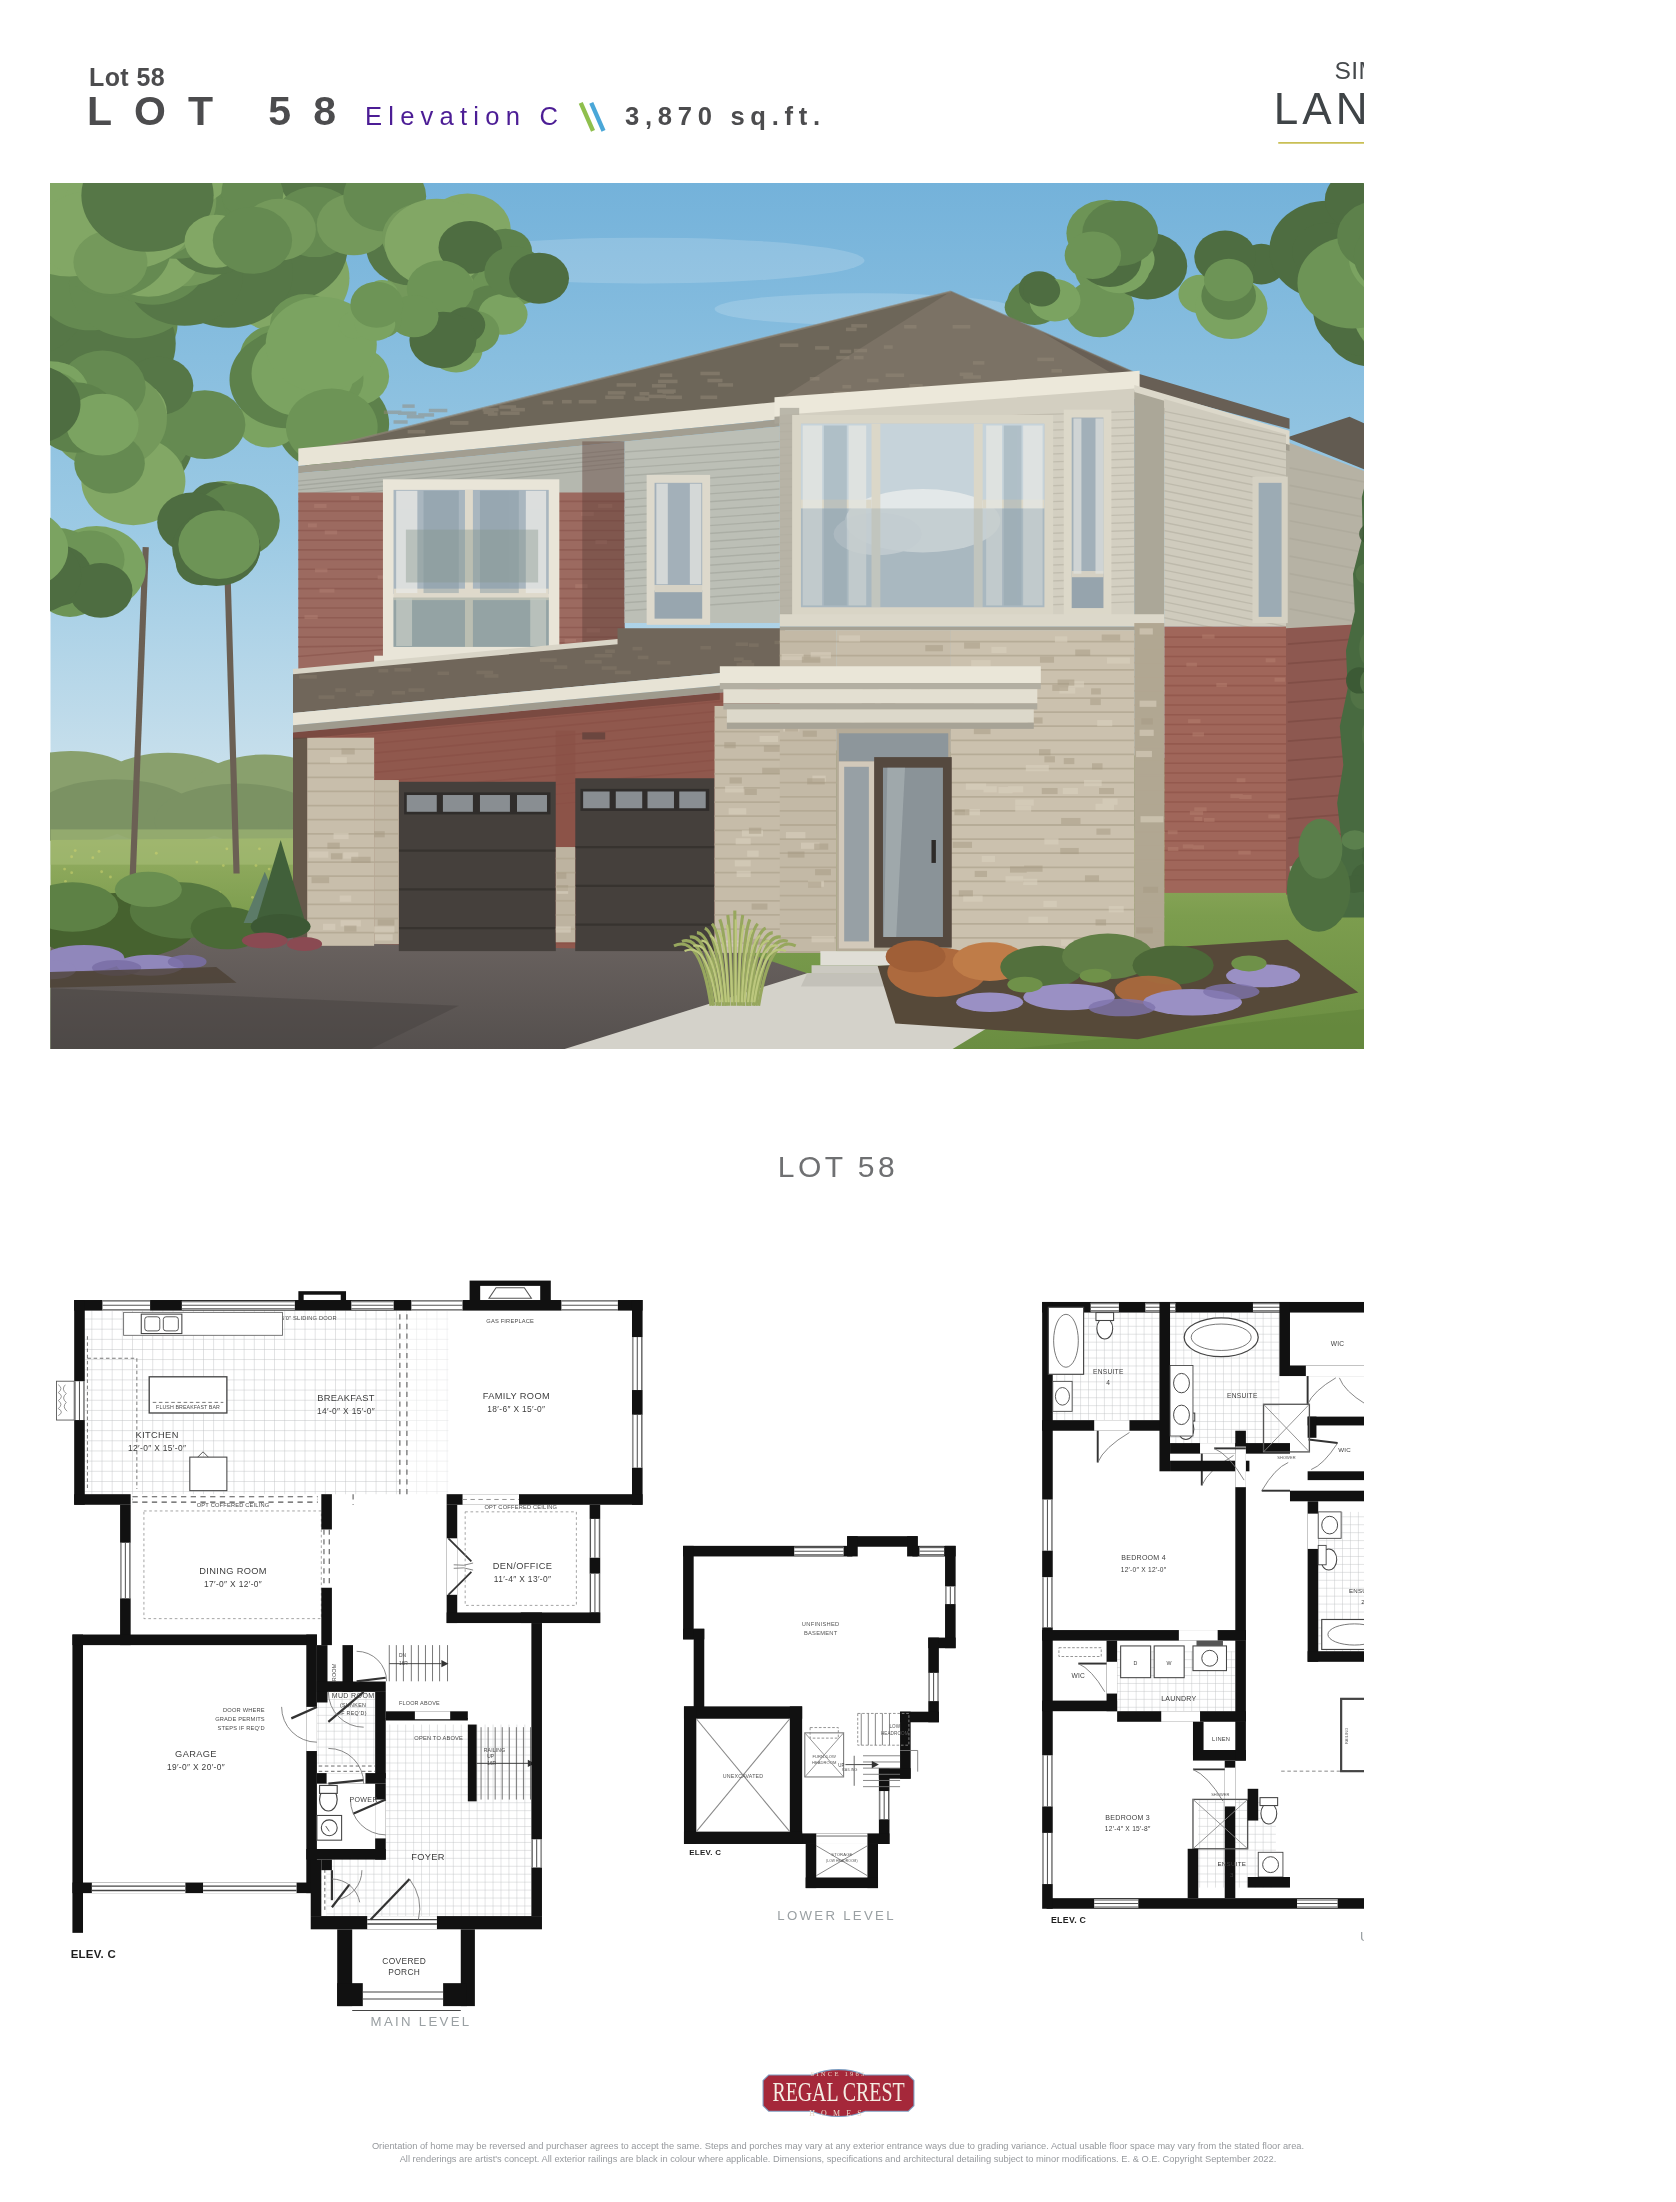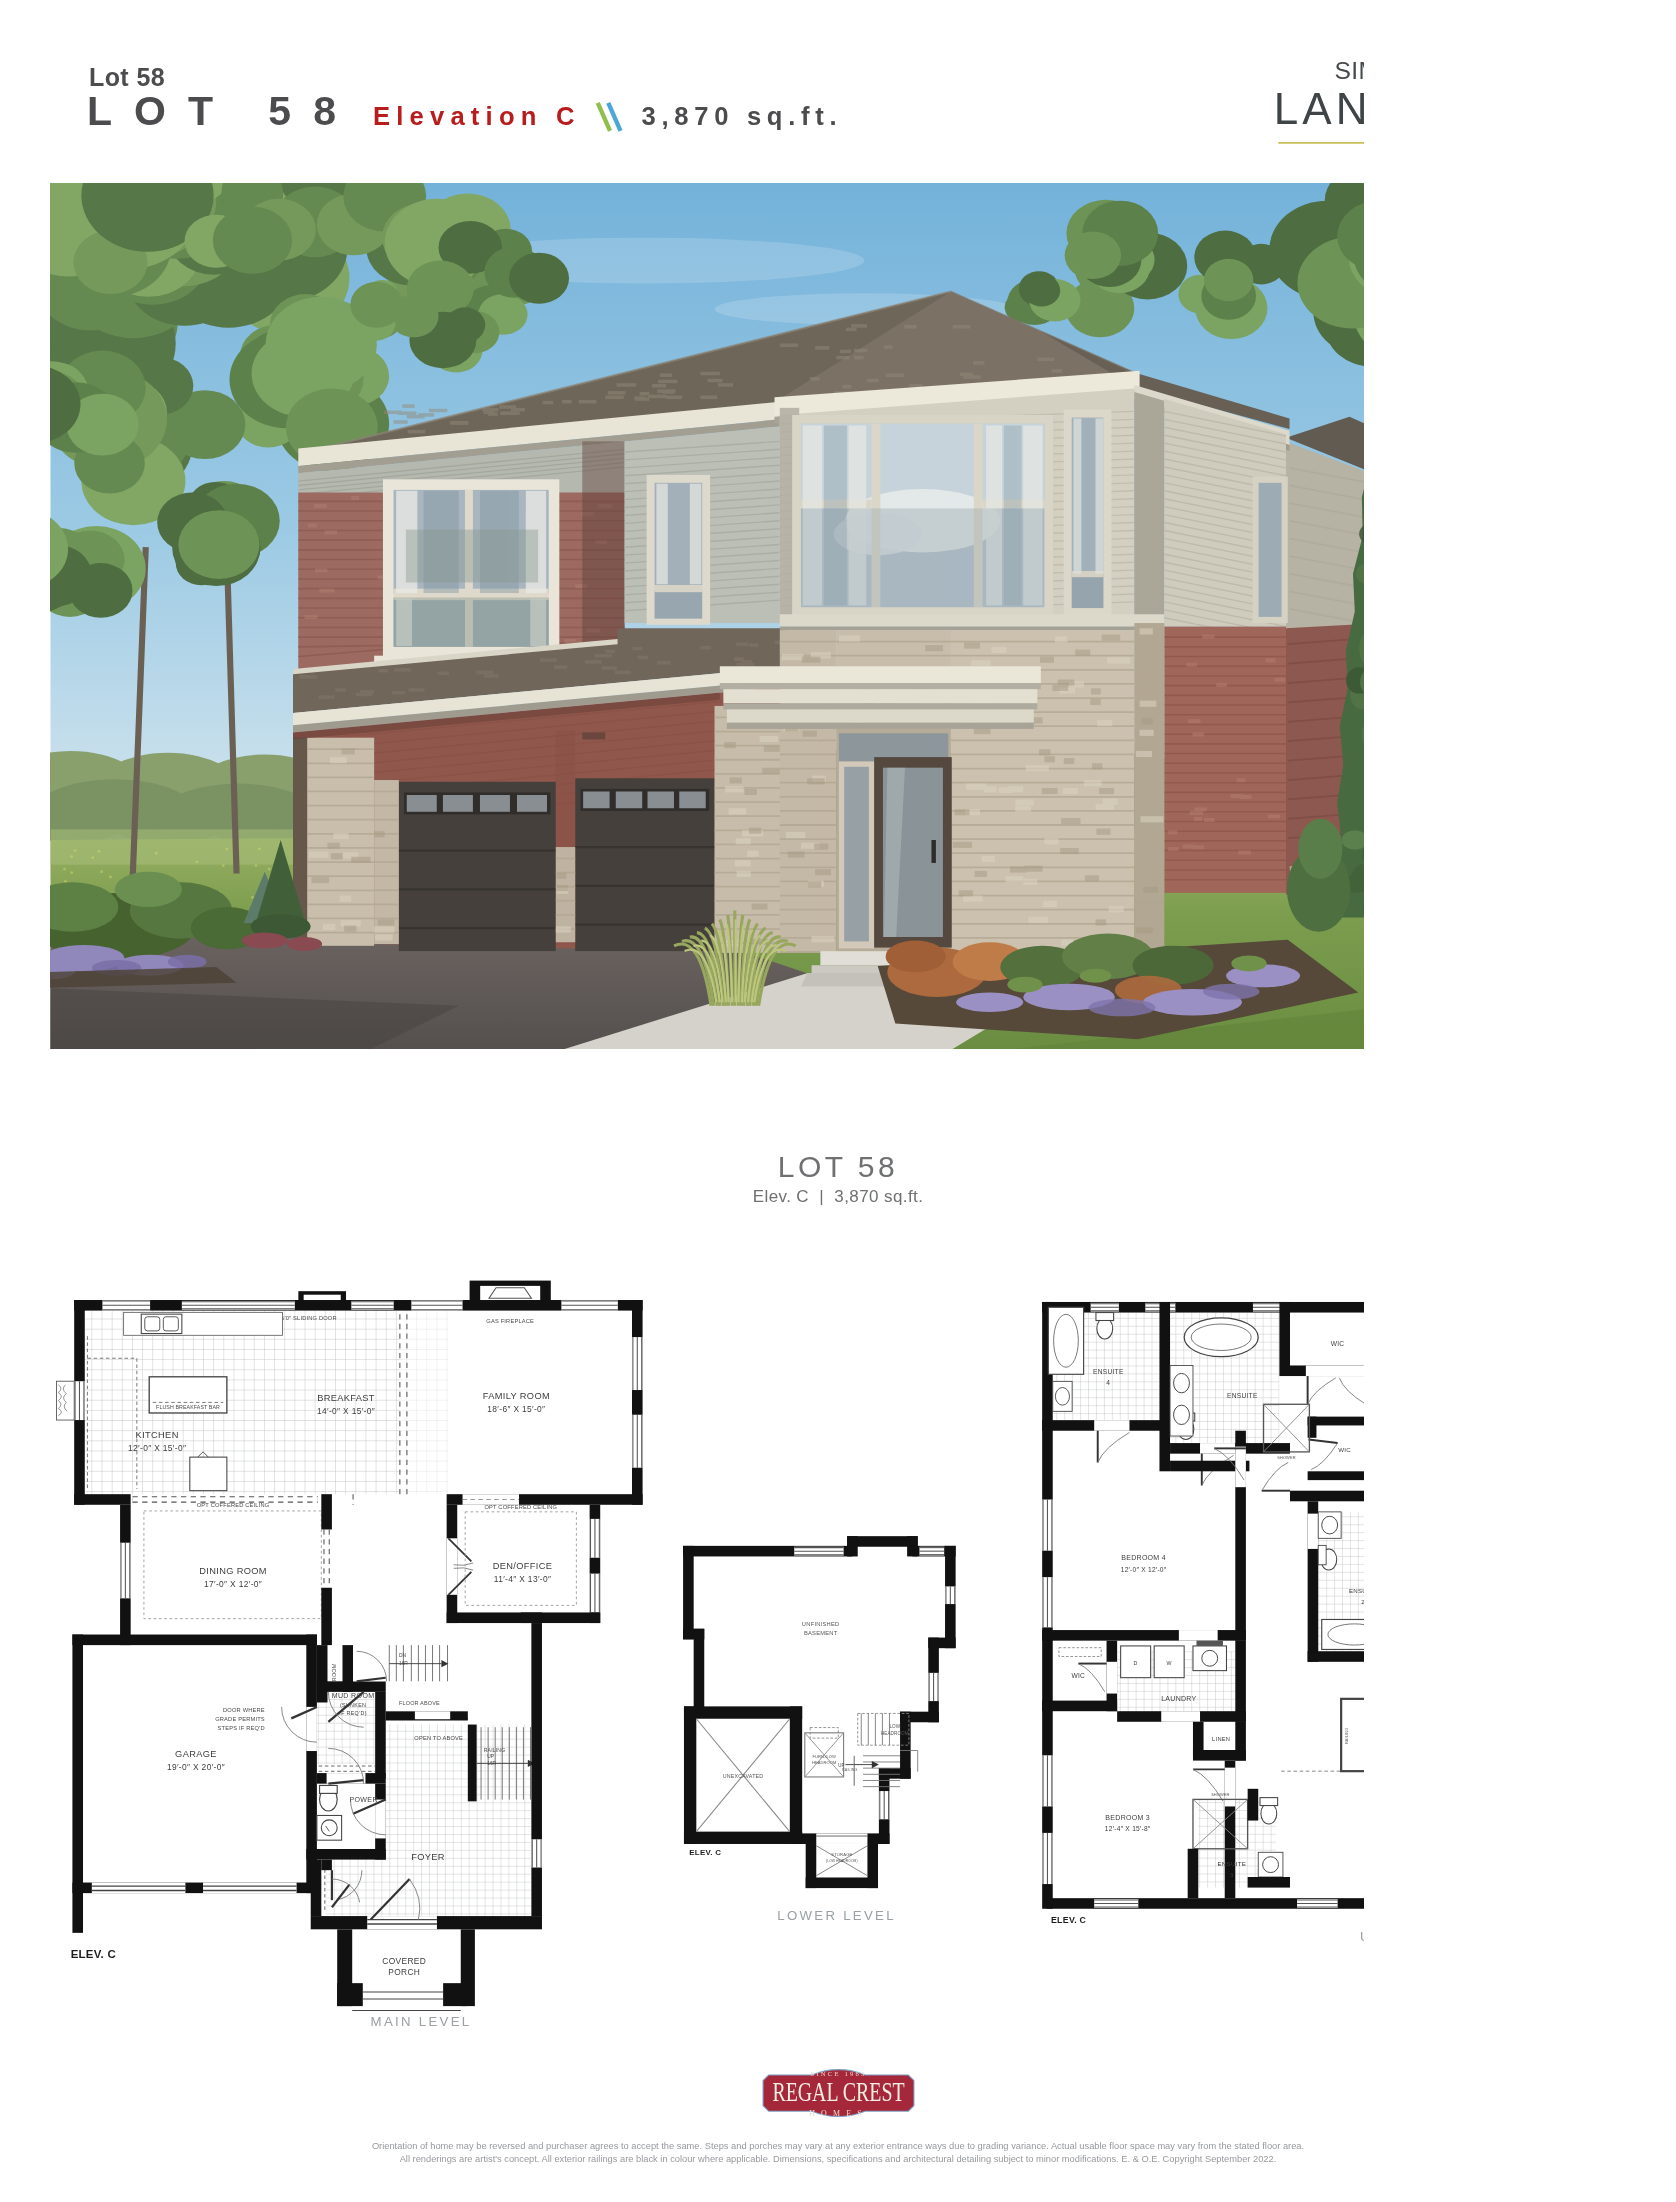--- a/index.html
+++ b/index.html
@@ -9,21 +9,21 @@
   .abs{position:absolute;}
 </style>
 </head>
 <body>
 <div id="page">
 
   <div class="abs" style="left:89px;top:63px;font-size:25px;font-weight:bold;color:#4c4c4e;letter-spacing:0.4px;">Lot 58</div>
 
   <div class="abs" style="left:87px;top:88px;display:flex;align-items:baseline;">
     <span style="font-size:41px;font-weight:bold;color:#4c4c4e;letter-spacing:22px;">LOT 58</span>
-    <span style="font-size:25.6px;font-weight:bold;color:#b91c1c;margin-left:15px;letter-spacing:6.2px;">Elevation C</span>
+    <span style="font-size:25.6px;font-weight:normal;color:#4c1d95;margin-left:7px;letter-spacing:6.2px;">Elevation C</span>
 
     <svg width="30" height="35" style="margin-left:14px;align-self:center;transform:translateY(5.3px);" viewBox="0 0 34 40">
       <line x1="3" y1="4" x2="17" y2="36" stroke="#8fbf4d" stroke-width="5"></line>
       <line x1="15" y1="4" x2="29" y2="36" stroke="#4aa7d8" stroke-width="5"></line>
     </svg>
     <span style="font-size:25.6px;font-weight:bold;color:#4c4c4e;margin-left:17px;letter-spacing:5.7px;">3,870 sq.ft.</span>
   </div>
 
   <div class="abs" style="left:1262px;top:40px;">
     <svg width="256" height="132" viewBox="0 0 290 150">
@@ -1481,21 +1481,20 @@
 <ellipse cx="1870" cy="200" rx="45" ry="39" fill="#4e6d41"></ellipse>
 <ellipse cx="1872" cy="219" rx="58" ry="49" fill="#5d814b"></ellipse>
 <ellipse cx="1834" cy="247" rx="46" ry="39" fill="#6d9456"></ellipse>
 <ellipse cx="1835" cy="244" rx="58" ry="49" fill="#7ba361"></ellipse>
 </g>
 
     </svg>
   </div>
 
   <div class="abs" style="left:0;top:1150px;width:1676px;text-align:center;font-size:30px;color:#6f7072;letter-spacing:3.5px;">LOT 58</div>
-  <div class="abs" style="left:0;top:1187px;width:1676px;text-align:center;font-size:17px;color:#6f7072;letter-spacing:0.4px;">Elev. C&nbsp;&nbsp;|&nbsp;&nbsp;3,870 sq.ft.</div>
 
   <div class="abs" style="left:53px;top:1277px;width:609px;height:768px;">
     <svg width="609" height="768" viewBox="60 1448 690 870">
 
 <defs>
           <pattern id="tile" width="11.5" height="11.5" patternUnits="userSpaceOnUse">
 <path d="M11.5,0 L0,0 0,11.5" fill="none" stroke="#bfc1c3" stroke-width="1"></path>
           </pattern>
 <pattern id="tile2" width="9" height="9" patternUnits="userSpaceOnUse">
 <path d="M9,0 L0,0 0,9" fill="none" stroke="#bfc1c3" stroke-width="1"></path>

